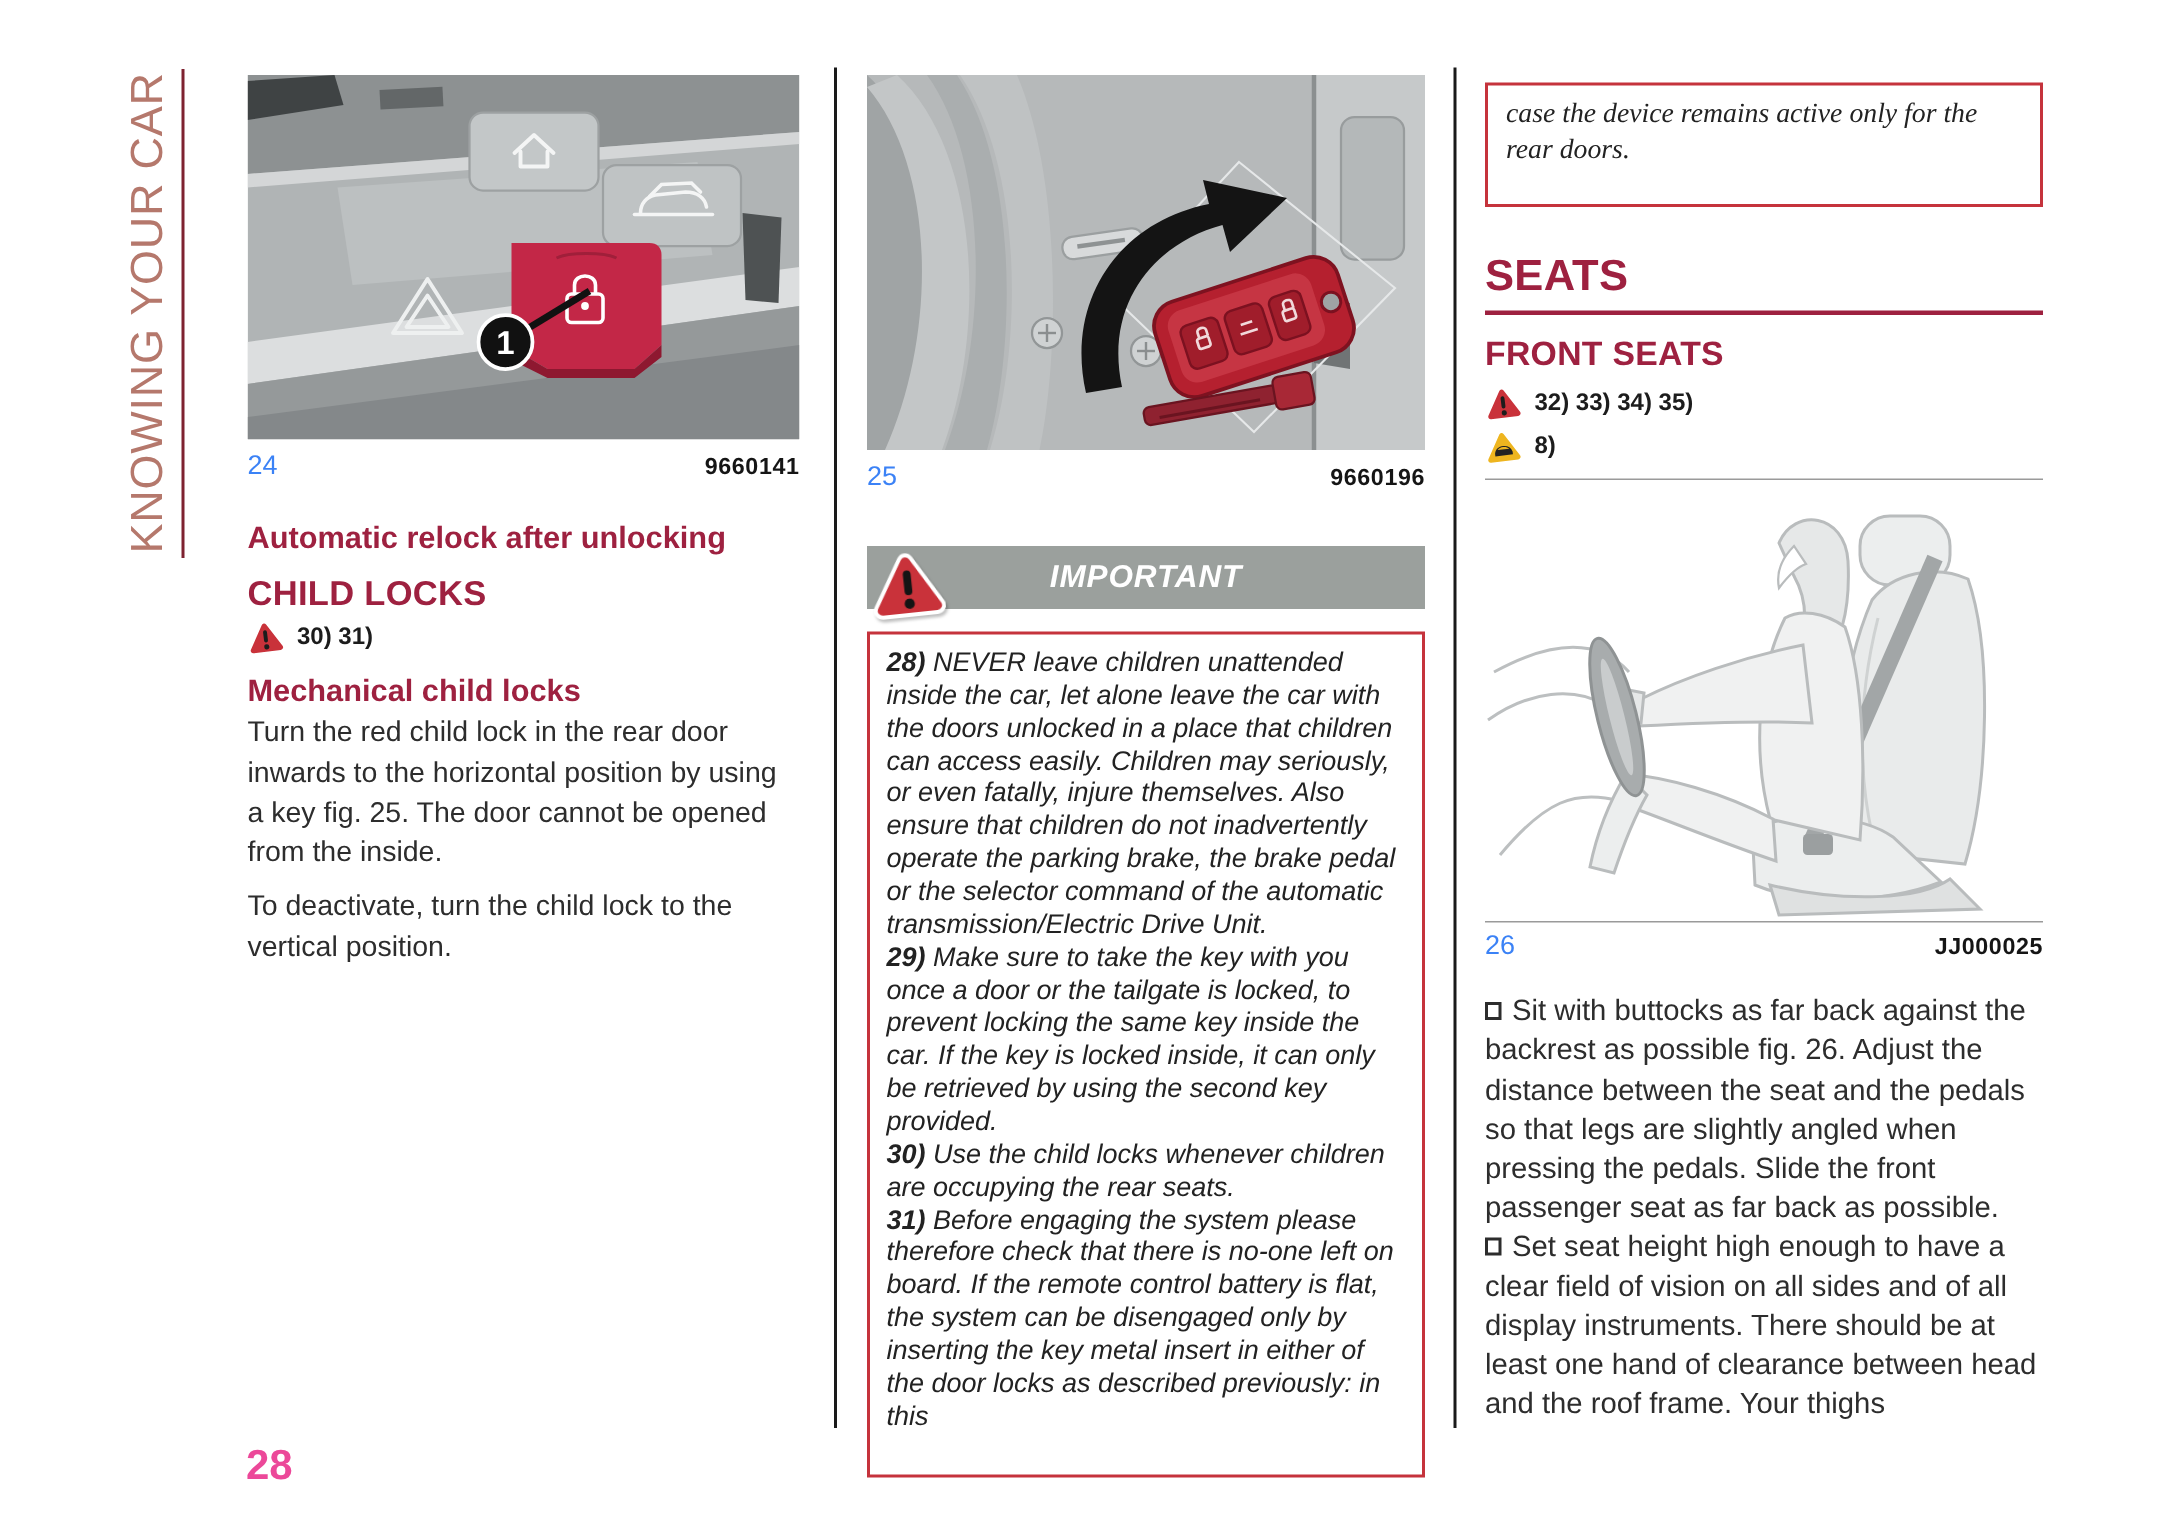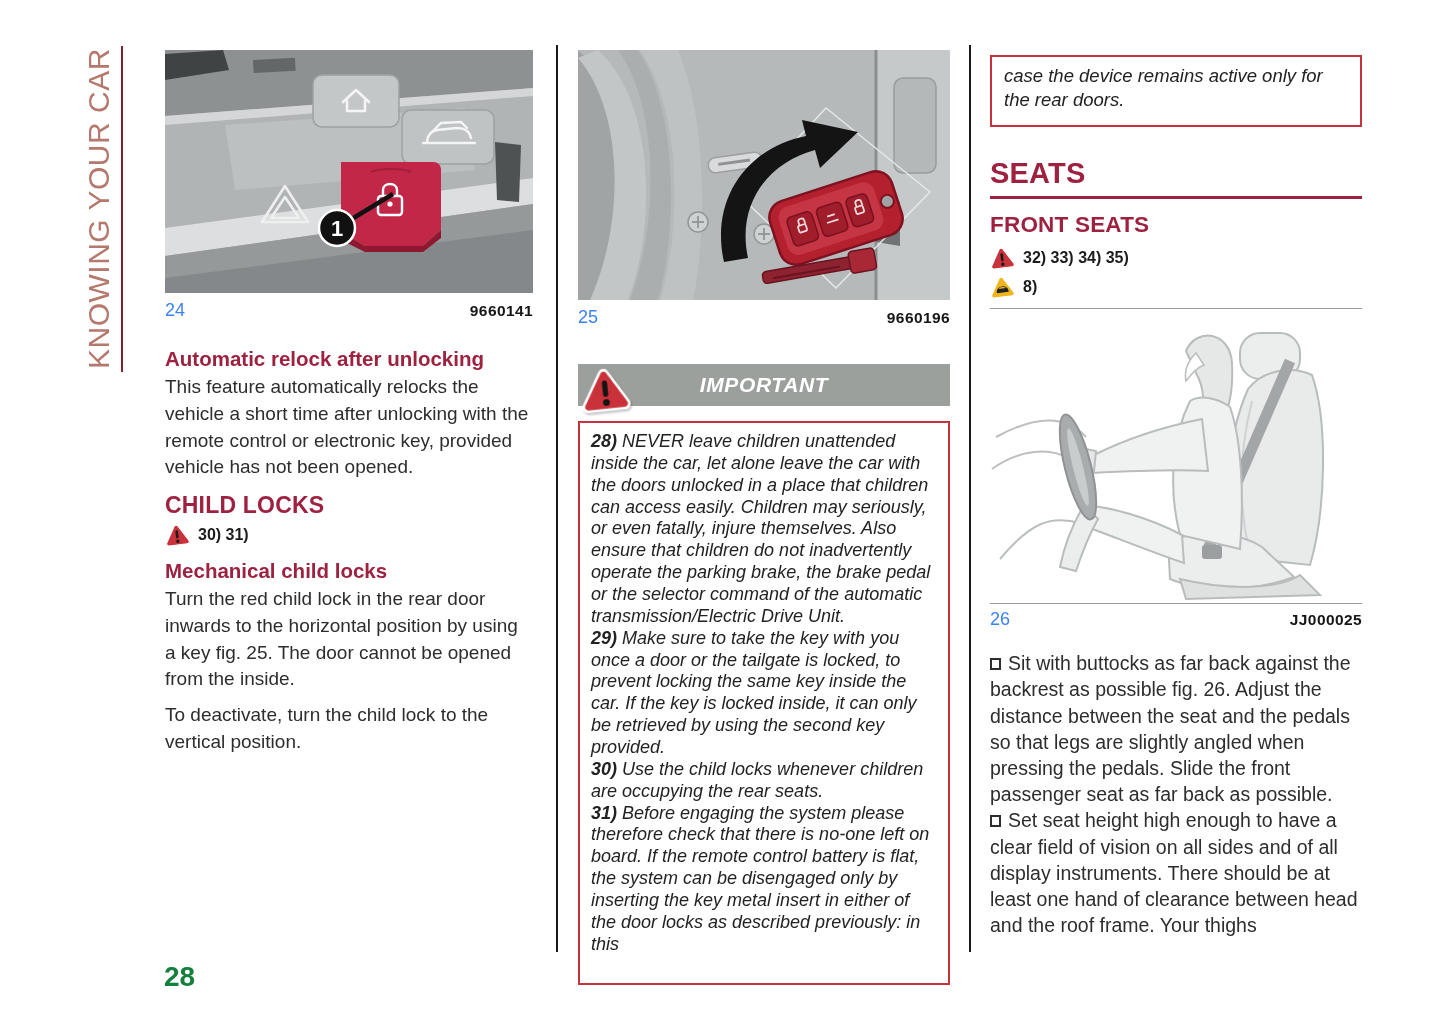--- a/index.html
+++ b/index.html
@@ -49,35 +49,35 @@
   .imp-icon{ position:absolute; left:3px; top:4px; }
   .imp-icon svg{ transform:rotate(-6deg); filter:drop-shadow(1px 2px 1px rgba(0,0,0,.25)); }
   .imp-label{ position:absolute; left:0; right:0; top:0; bottom:0; display:flex; align-items:center; justify-content:center;
     color:#fff; font-weight:bold; font-style:italic; font-size:21px; letter-spacing:.6px; }
 
   
   .warn-box{ border:2px solid #c5333c; }
   .col2 .warn-box{ margin-top:15px; padding:8px 11px 27px; }
   .col2 .warn-box p{ font-style:italic; font-size:18px; line-height:1.215; color:#222; }
   .wnum{ font-weight:bold; font-style:italic; }
-  .cont-box{ margin-top:5px; padding:7px 12px 13px; margin-bottom:30px; }
+  .cont-box{ margin-top:5px; padding:7px 12px 24px; margin-bottom:30px;font-family:Liberation Serif, serif; }
   .cont-box p{ font-style:italic; font-size:18.5px; line-height:1.3; color:#222; }
 
   .col3 h2.h-red{ margin:0 0 9px; font-size:22.5px; }
   .col3 .warnrow.first{ margin:0 0 7px; }
   .col3 .warnrow.second{ margin:0 0 10px; }
 
   .line-fig .rule{ height:1px; background:#9a9a9a; }
   .line-fig .cap{ margin-top:5px; margin-bottom:18px; }
 
   .bullets{ margin-top:20px; }
   .bullets p{ font-size:19.5px; line-height:1.345; margin:0; }
   .sq{ display:inline-block; width:11px; height:12px; border:2.5px solid #2d2d2d; margin-right:7px; vertical-align:baseline; }
 
-  .page-number{ position:absolute; left:164px; top:961px; font-size:28px; font-weight:bold; color:#15803d; }
+  .page-number{ position:absolute; left:164px; top:961px; font-size:28px; font-weight:bold; color:#ec4899; }
 </style>
 </head>
 <body>
 
 <div class="page">
 
   <div class="sidebar-label">KNOWING YOUR CAR</div>
   <div class="sidebar-rule"></div>
   <div class="divider d1"></div>
   <div class="divider d2"></div>
@@ -130,21 +130,20 @@
       </div>
       <figcaption class="cap">
         <span class="cap-num">24</span>
         <span class="cap-code">9660141</span>
       </figcaption>
     </figure>
 
     <div style="height:26px"></div>
 
     <h3 class="h-red">Automatic relock after unlocking</h3>
-    <p>This feature automatically relocks the vehicle a short time after unlocking with the remote control or electronic key, provided vehicle has not been opened.</p>
 
     <h2 class="h-red">CHILD LOCKS</h2>
     <div class="warnrow">
       <svg width="24" height="22" viewBox="0 0 24 22">
         <path d="M10.1,2.2 C11,0.7 13,0.7 13.9,2.2 L23.1,17.6 C24,19.1 22.9,21 21.1,21 L2.9,21 C1.1,21 0,19.1 0.9,17.6 Z" fill="#c9323a" stroke="#fff" stroke-width="1.1"></path>
         <rect x="10.8" y="6.2" width="2.6" height="8.2" rx="1.3" fill="#1c1c1c"></rect>
         <circle cx="12.1" cy="17.3" r="1.7" fill="#1c1c1c"></circle>
       </svg>
       <span>30) 31)</span>
     </div>

